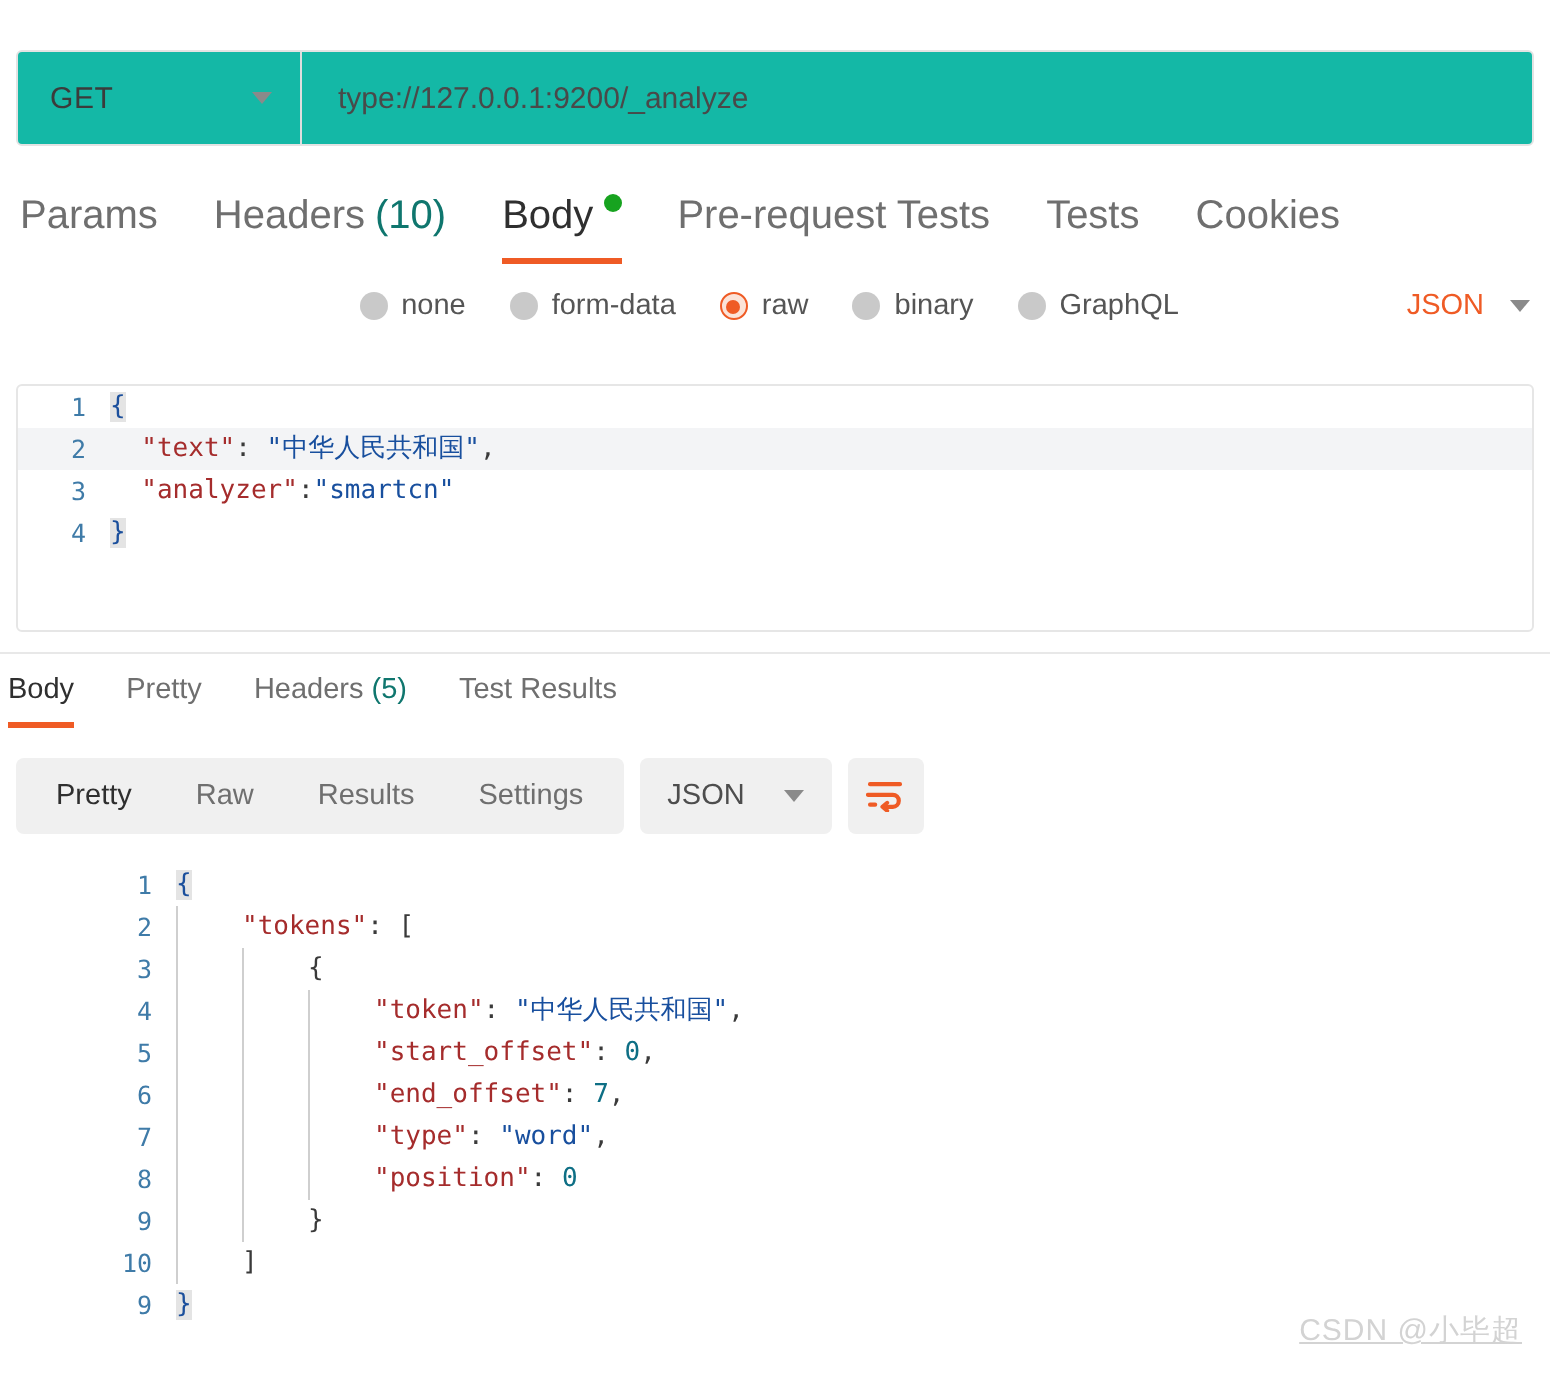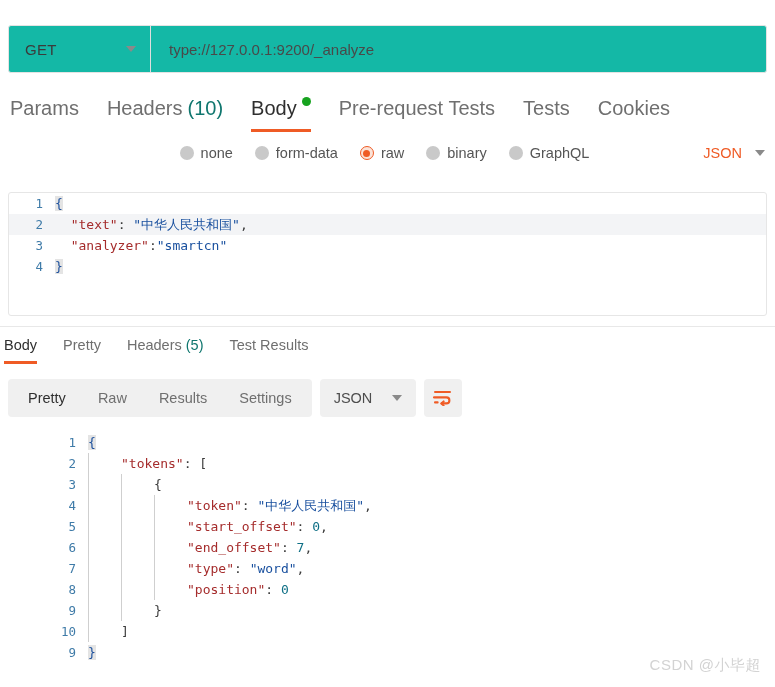--- a/index.html
+++ b/index.html
@@ -312,20 +312,21 @@
 
   
   .watermark {
     position: absolute;
     right: 14px;
     bottom: 12px;
     font-size: 15px;
     color: #d3d3d3;
     letter-spacing: .5px;
     user-select: none;
+    text-decoration: underline;
   }
 </style>
 </head>
 <body>
 
 <div class="url-bar">
   <div class="method-select">
     <span class="method-label">GET</span>
     <span class="caret-down"></span>
   </div>

